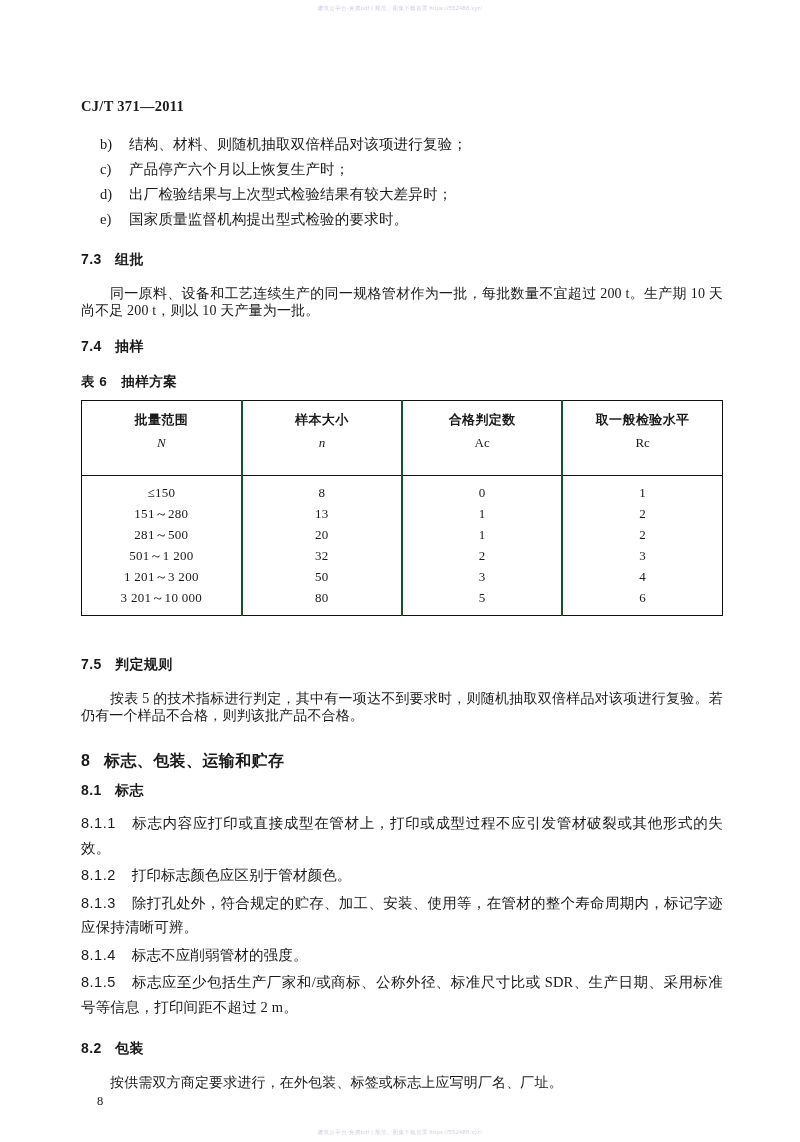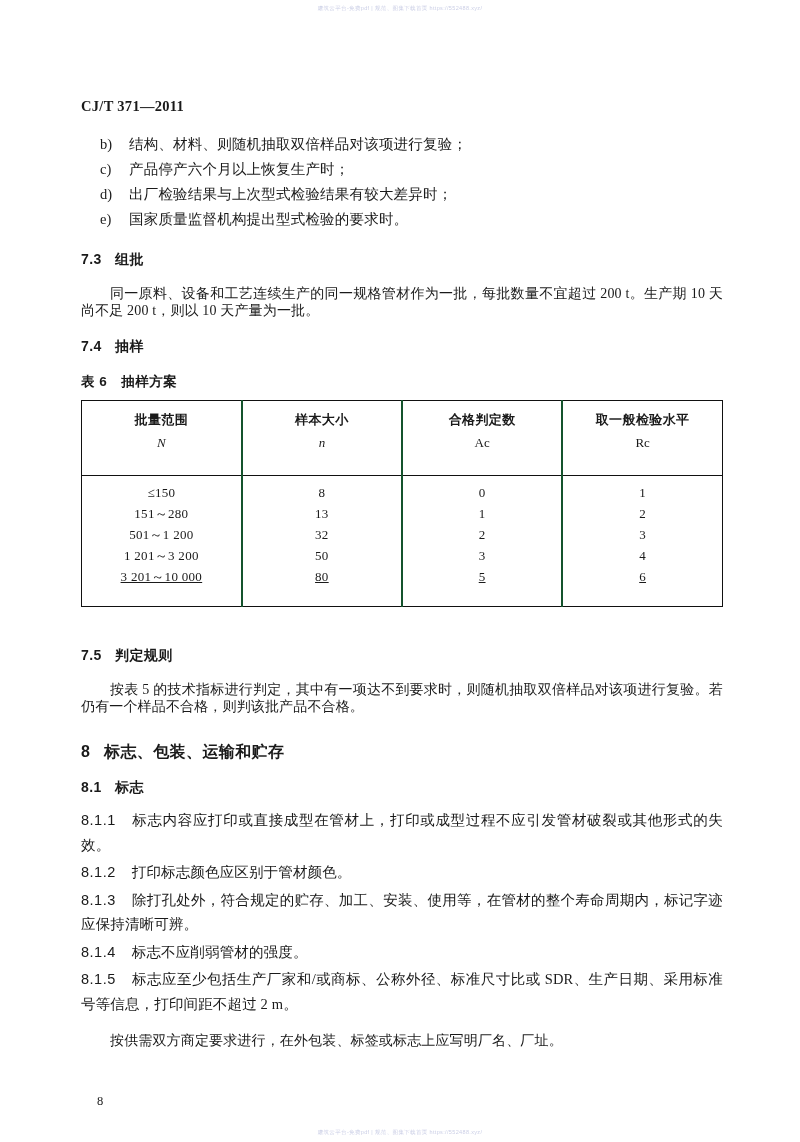--- a/index.html
+++ b/index.html
@@ -181,21 +181,21 @@
   .th-sym.ital { font-style: italic; }
 
   .samp-table tbody td {
     padding: 0;
     height: 21px;
     line-height: 21px;
     font-size: 13px;
     letter-spacing: 0.3px;
   }
   .samp-table tbody tr:first-child td { padding-top: 6px; }
-  .samp-table tbody tr:last-child  td { padding-bottom: 19px; text-decoration: underline; }
+  .samp-table tbody tr:last-child  td { padding-bottom: 7px; }
   .samp-table tbody td:first-child { border-left: 1.6px solid #111; }
   .samp-table tbody td:last-child  { border-right: 1.6px solid #111; }
   .samp-table tbody tr:last-child td { border-bottom: 1.6px solid #111; }
 
   
   .page-number {
     position: absolute;
     left: 97px;
     top: 1094px;
     font-family: "Liberation Serif", serif;
@@ -271,20 +271,26 @@
           <td>0</td>
           <td>1</td>
         </tr>
         <tr>
           <td>151～280</td>
           <td>13</td>
           <td>1</td>
           <td>2</td>
         </tr>
         <tr>
+          <td>281～500</td>
+          <td>20</td>
+          <td>1</td>
+          <td>2</td>
+        </tr>
+        <tr>
           <td>501～1 200</td>
           <td>32</td>
           <td>2</td>
           <td>3</td>
         </tr>
         <tr>
           <td>1 201～3 200</td>
           <td>50</td>
           <td>3</td>
           <td>4</td>
@@ -300,40 +306,43 @@
 
     <div class="h2" style="margin-top:40px;">
       <span class="num">7.5</span><span>判定规则</span>
     </div>
     <p class="para indent">按表 5 的技术指标进行判定，其中有一项达不到要求时，则随机抽取双倍样品对该项进行复验。若仍有一个样品不合格，则判该批产品不合格。</p>
 
     <div class="h1">
       <span class="num">8</span><span>标志、包装、运输和贮存</span>
     </div>
 
-    <div class="h2" style="margin-top:16px;">
+    <div class="h2" style="margin-top:10px;">
       <span class="num">8.1</span><span>标志</span>
     </div>
 
     <p class="clause" style="margin-top:11px;">
       <span class="cnum">8.1.1</span><span>标志内容应打印或直接成型在管材上，打印或成型过程不应引发管材破裂或其他形式的失效。</span>
     </p>
     <p class="clause">
       <span class="cnum">8.1.2</span><span>打印标志颜色应区别于管材颜色。</span>
     </p>
     <p class="clause">
       <span class="cnum">8.1.3</span><span>除打孔处外，符合规定的贮存、加工、安装、使用等，在管材的整个寿命周期内，标记字迹应保持清晰可辨。</span>
     </p>
     <p class="clause">
       <span class="cnum">8.1.4</span><span>标志不应削弱管材的强度。</span>
     </p>
     <p class="clause">
       <span class="cnum">8.1.5</span><span>标志应至少包括生产厂家和/或商标、公称外径、标准尺寸比或 SDR、生产日期、采用标准号等信息，打印间距不超过 2 m。</span>
     </p>
 
+    <div class="h2" style="margin-top:21px;">
+      <span class="num">8.2</span><span>包装</span>
+    </div>
     <p class="para indent">按供需双方商定要求进行，在外包装、标签或标志上应写明厂名、厂址。</p>
 
   </div>
 
   <div class="page-number">8</div>
 
   <div class="watermark bottom">建筑云平台-免费pdf | 规范、图集下载首页 https://552488.xyz/</div>
 
 </div>
 

